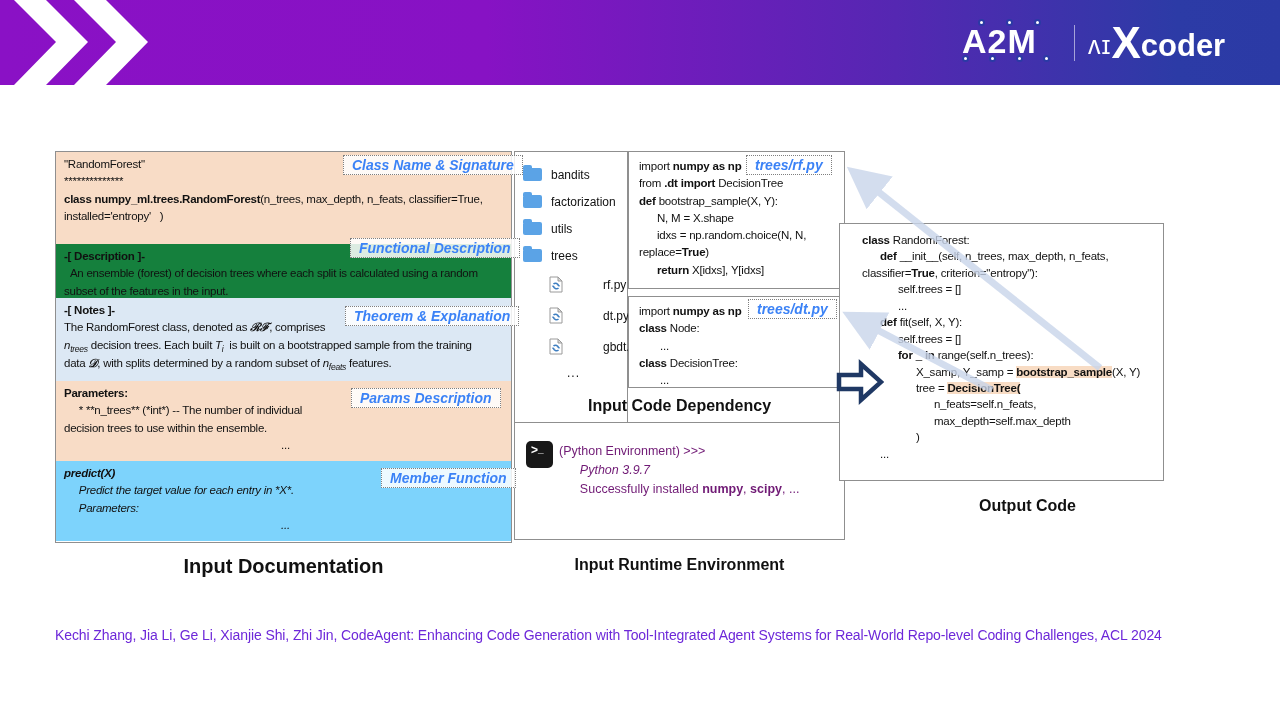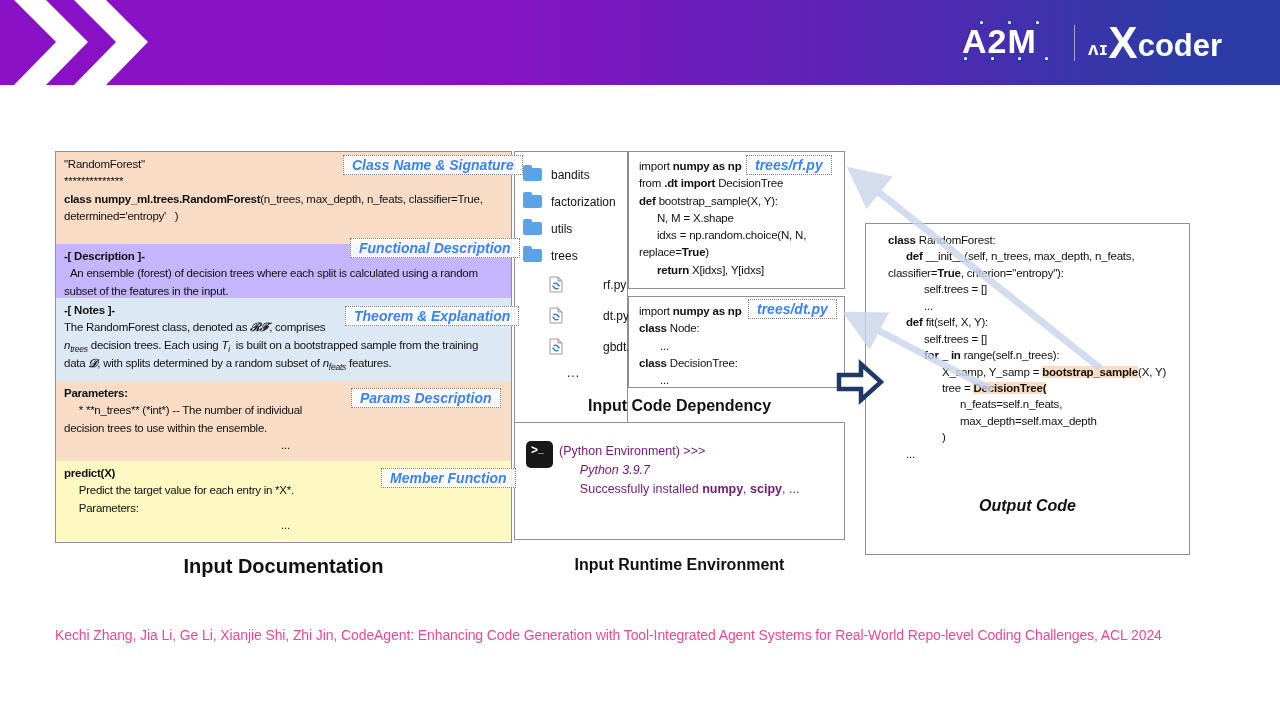--- a/index.html
+++ b/index.html
@@ -13,21 +13,21 @@
   .chev-white { position:absolute; top:0; width:150px; height:85px; background:#ffffff; }
   .c1 { clip-path:polygon(14px 0,46px 0,88px 42px,46px 85px,14px 85px,56px 42px); }
   .c2 { clip-path:polygon(74px 0,106px 0,148px 42px,106px 85px,74px 85px,116px 42px); }
   #slide-title { position:absolute; left:150px; top:14px; color:#fff; font-size:38px; font-weight:bold;
     letter-spacing:5px; font-family:"DejaVu Serif","Liberation Serif",serif; }
   #logo-a2m { position:absolute; left:962px; top:22px; width:100px; height:42px; color:#fff; }
   #logo-a2m .txt { font-size:34px; font-weight:800; letter-spacing:1px; }
   .chain-dot { position:absolute; width:7px; height:7px; border-radius:50%; background:#fff; border:2px solid #2b3aa5; }
   #logo-sep { position:absolute; left:1074px; top:25px; width:1px; height:36px; background:rgba(255,255,255,.55); }
   #logo-aix { position:absolute; left:1088px; top:24px; color:#fff; display:flex; align-items:flex-end; }
-  #logo-aix .pre { font-size:19px; font-weight:700; letter-spacing:1px; line-height:1; padding-bottom:3px; }
+  #logo-aix .pre { font-size:25px; font-weight:400; letter-spacing:1px; line-height:1; padding-bottom:3px; }
   #logo-aix .bigx { font-size:44px; font-weight:700; line-height:.85; }
   #logo-aix .suf { font-size:31px; font-weight:600; line-height:1; }
 
   
   .panel { position:absolute; border:1.5px solid #8f8f8f; background:#fff; }
   .caption { position:absolute; text-align:center; font-weight:bold; font-size:20px; color:#111; }
   .glabel { position:absolute; border:1.5px dotted #7f7f7f; background:rgba(255,255,255,.85);
     color:#3b82f6; font-weight:bold; font-style:italic; font-size:14px; padding:1px 8px; white-space:nowrap; z-index:4; }
   .cl { white-space:pre-wrap; }
   .s-b { font-weight:bold; }
@@ -68,30 +68,30 @@
 
   
   #rt-box { left:514px; top:422px; width:331px; height:118px; }
   #term-icon { position:absolute; left:11px; top:18px; width:27px; height:27px; background:#181818; border-radius:5px;
     color:#fff; font-size:12px; font-weight:bold; padding:3px 0 0 5px; line-height:1; }
   #term-icon .bar { font-size:10px; vertical-align:2px; }
   #rt-lines { position:absolute; left:44px; top:19px; font-size:12.5px; line-height:1.5; color:#701a75; }
   #rt-caption { left:514px; top:556px; width:331px; font-size:16px; }
 
   
-  #out-box { left:865px; top:223px; width:325px; height:332px; padding:8px 2px 0 22px; font-size:11.5px; line-height:1.43; }
-  #out-caption { left:865px; top:497px; width:325px; font-size:16px;font-style:italic; }
+  #out-box { left:839px; top:223px; width:325px; height:258px; padding:8px 2px 0 22px; font-size:11.5px; line-height:1.43; }
+  #out-caption { left:865px; top:497px; width:325px; font-size:16px; }
 
   
   #flow-arrow { position:absolute; left:836px; top:358px; z-index:3; }
   #ref-arrows { position:absolute; left:0; top:0; width:1280px; height:720px; pointer-events:none; z-index:5; opacity:.8; }
 
   
   #citation { position:absolute; left:55px; top:627px; width:1145px; font-size:14px; line-height:1.25;
-    color:#ec4899; letter-spacing:-0.1px; }
+    color:#6d28d9; letter-spacing:-0.1px; }
 </style>
 </head>
 <body>
 
 <div id="stage">
 
   <div id="header">
     <div class="chev">
       <div class="chev-white c1"></div>
       <div class="chev-white c2"></div>
@@ -113,40 +113,40 @@
       <span class="bigx">X</span>
       <span class="suf">coder</span>
     </div>
   </div>
 
   <div id="doc-panel" class="panel">
     <div class="doc-sec" style="background: rgb(248, 220, 198);">
         <div class="cl"><span>"RandomForest"</span></div>
         <div class="cl"><span>**************</span></div>
         <div class="cl"><span class="s-b">class numpy_ml.trees.RandomForest</span><span>(n_trees, max_depth, n_feats, classifier=True,</span></div>
-        <div class="cl"><span>determined='entropy'   )</span></div>
-      </div>
-    <div class="doc-sec" style="background: #c4b5fd;">
+        <div class="cl"><span>installed='entropy'   )</span></div>
+      </div>
+    <div class="doc-sec" style="background: #15803d;">
         <div class="cl"><span class="s-b">-[ Description ]-</span></div>
         <div class="cl"><span>  An ensemble (forest) of decision trees where each split is calculated using a random</span></div>
         <div class="cl"><span>subset of the features in the input.</span></div>
       </div>
     <div class="doc-sec" style="background: rgb(220, 232, 244);">
         <div class="cl"><span class="s-b">-[ Notes ]-</span></div>
         <div class="cl"><span>The RandomForest class, denoted as </span><span class="s-bi">ℛℱ</span><span>, comprises</span></div>
-        <div class="cl"><span class="s-i">n</span><span class="s-sub">trees</span><span> decision trees. Each using </span><span class="s-i">T</span><span class="s-sub">i</span><span>  is built on a bootstrapped sample from the training</span></div>
+        <div class="cl"><span class="s-i">n</span><span class="s-sub">trees</span><span> decision trees. Each built </span><span class="s-i">T</span><span class="s-sub">i</span><span>  is built on a bootstrapped sample from the training</span></div>
         <div class="cl"><span>data </span><span class="s-bi">𝒟</span><span>, with splits determined by a random subset of </span><span class="s-i">n</span><span class="s-sub">feats</span><span> features.</span></div>
       </div>
     <div class="doc-sec" style="background: rgb(248, 220, 198);">
         <div class="cl"><span class="s-b">Parameters:</span></div>
         <div class="cl"><span>     * **n_trees** (*int*) -- The number of individual</span></div>
         <div class="cl"><span>decision trees to use within the ensemble.</span></div>
         <div class="cl" style="text-align: center;"><span>...</span></div>
       </div>
-    <div class="doc-sec" style="background: #fef9c3;">
+    <div class="doc-sec" style="background: #7dd3fc; font-style: italic;">
         <div class="cl"><span class="s-b">predict(X)</span></div>
         <div class="cl"><span>     Predict the target value for each entry in *X*.</span></div>
         <div class="cl"><span>     Parameters:</span></div>
         <div class="cl" style="text-align: center;"><span>...</span></div>
       </div>
   </div>
   <div class="glabel" id="doc-label-0">Class Name &amp; Signature</div>
   <div class="glabel" id="doc-label-1">Functional Description</div>
   <div class="glabel" id="doc-label-2">Theorem &amp; Explanation</div>
   <div class="glabel" id="doc-label-3">Params Description</div>

